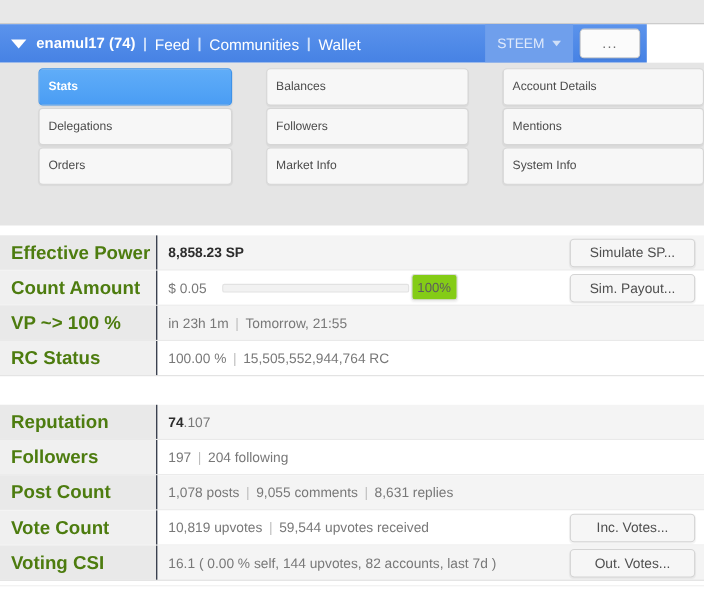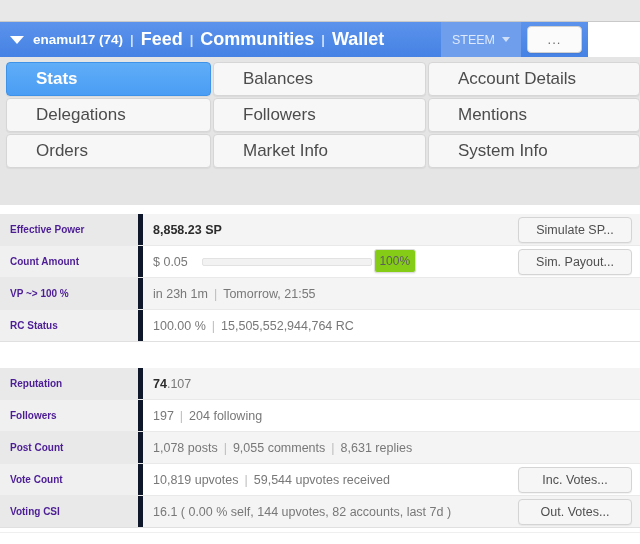--- a/index.html
+++ b/index.html
@@ -63,22 +63,22 @@
   }
   .nav-sep {
     color: #cfe0fa;
     font-size: 13px;
     font-weight: bold;
     margin: 0 7px;
     white-space: nowrap;
   }
   .nav-link {
     color: #ffffff;
-    font-size: 18px;
-    font-weight: bold;
+    font-size: 14px;
+    font-weight: normal;
     white-space: nowrap;
     cursor: pointer;
   }
   .nav-right {
     display: flex;
     align-items: stretch;
     height: 100%;
     flex: 0 0 auto;
   }
   .token-btn {
@@ -125,26 +125,27 @@
     display: grid;
     grid-template-columns: 205px 213px 212px;
     grid-auto-rows: 34px;
     gap: 2px;
   }
   .tab-cell {
     background: #f7f7f7;
     border: 1px solid #d6d6d6;
     border-radius: 4px;
     color: #4c4c4c;
-    font-size: 17px;
-    display: flex;
-    align-items: center;
-    padding-left: 29px;
+    font-size: 11px;
+    display: flex;
+    align-items: center;
+    padding-left: 8px;
     cursor: pointer;
     box-shadow: 0 1px 1px rgba(0,0,0,.05);
+    margin-left: 29px;
   }
   .tab-cell.active {
     background: #54a6f7;
     background: linear-gradient(#60adf8, #4a9df4);
     border-color: #3e92e8;
     color: #ffffff;
     font-weight: bold;
   }
   .tab-cell.disabled {
     background: #ececec;
@@ -176,25 +177,25 @@
   .srow:nth-child(odd) { background: #f4f4f4; }
   .srow:last-child { border-bottom: 1px solid #e0e0e0; }
 
   .slabel {
     flex: 0 0 143px;
     width: 143px;
     height: 100%;
     display: flex;
     align-items: center;
     padding-left: 10px;
-    font-size: 10px;
+    font-size: 17px;
     font-weight: bold;
-    color: #4c1d95;
+    color: #4d7c0f;
     background: #f0f0f0;
-    border-right: 5px solid #0f172a;
+    border-right: 1px solid #0f172a;
   }
   .srow:nth-child(odd) .slabel { background: #e9e9e9; }
 
   .svalue {
     flex: 1 1 auto;
     min-width: 0;
     height: 100%;
     display: flex;
     align-items: center;
     padding-left: 10px;

